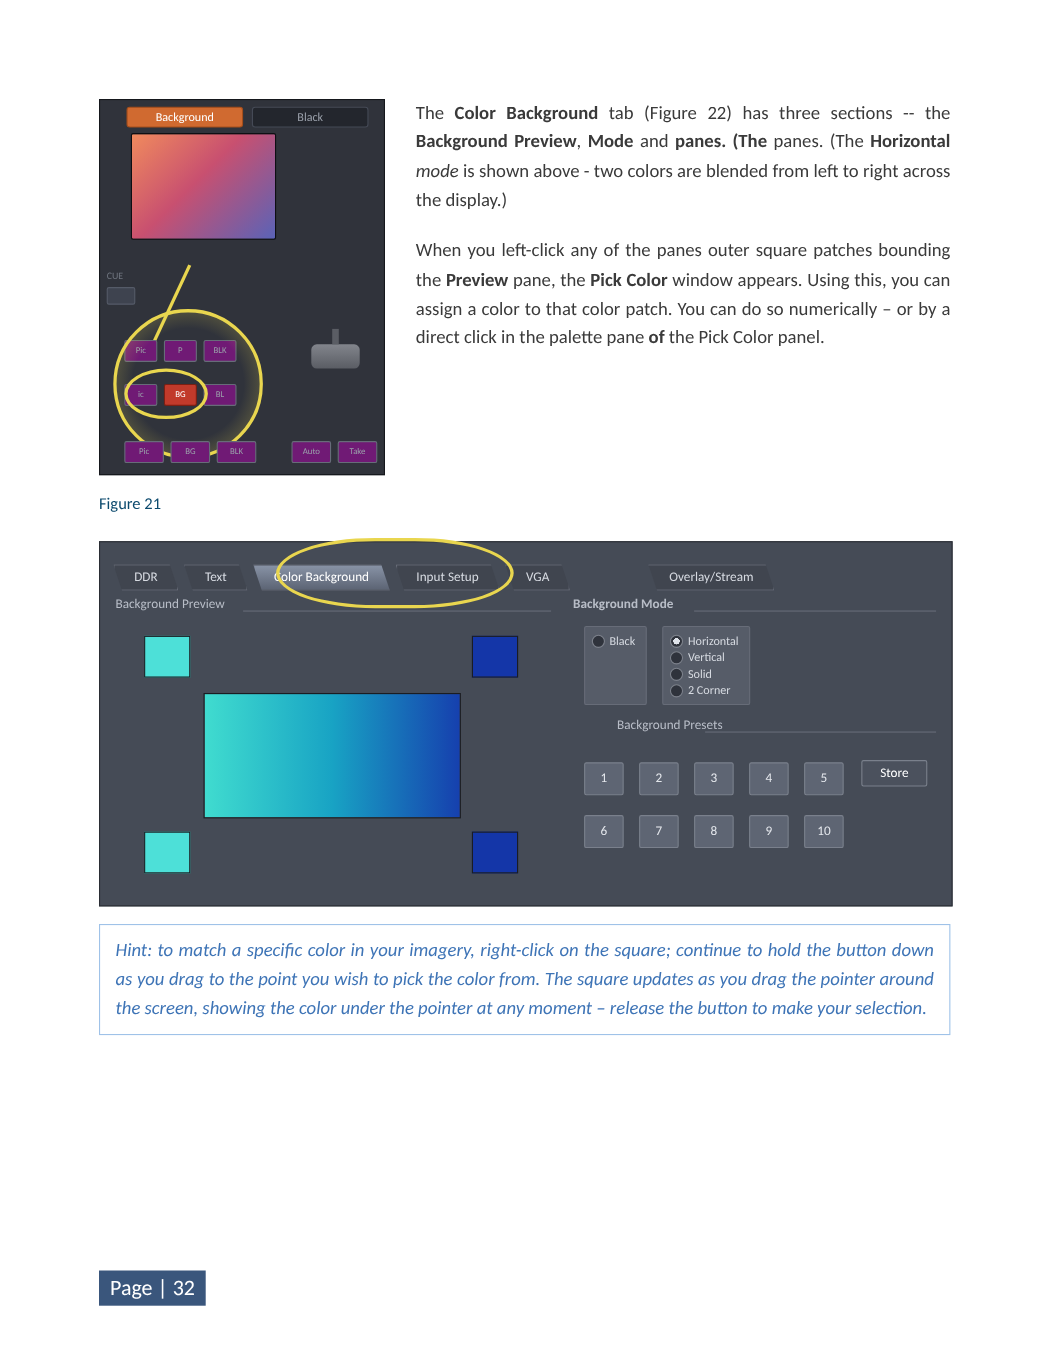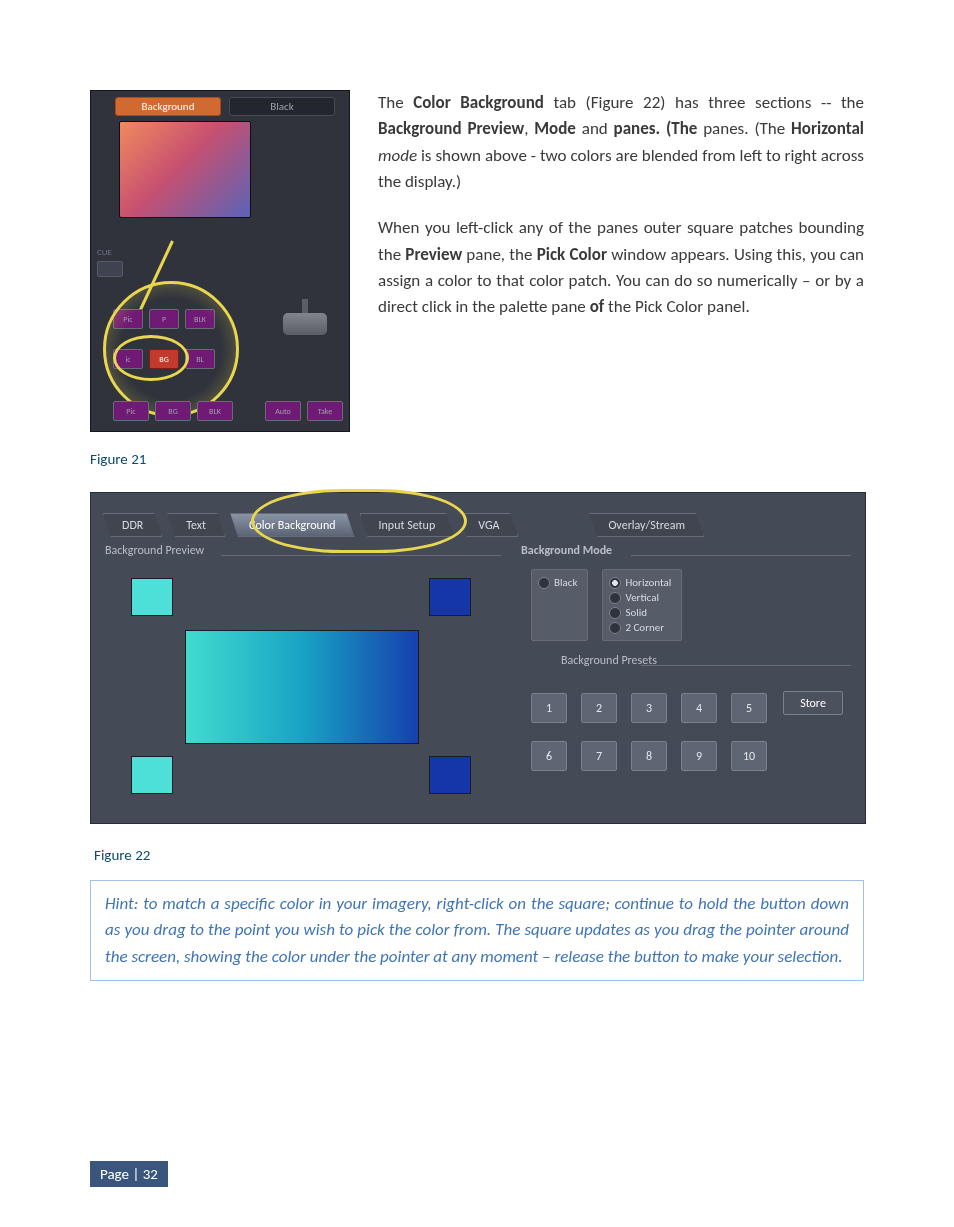--- a/index.html
+++ b/index.html
@@ -67,21 +67,21 @@
   .fig22 .presets{position:absolute;left:440px;top:200px;}
   .fig22 .presets-row{display:flex;gap:14px;margin-bottom:18px;}
   .fig22 .pbtn{width:34px;height:28px;background:#5e6573;border:1px solid #7a808c;color:#e4e7ec;font-size:12px;display:flex;align-items:center;justify-content:center;border-radius:2px;}
   .fig22 .store{position:absolute;right:22px;top:198px;width:58px;height:22px;background:#4b515d;border:1px solid #7a808c;color:#ffffff;font-size:12px;display:flex;align-items:center;justify-content:center;border-radius:2px;}
 
   
   .hint-box{border:1px solid #9fc2e8;background:#fff;margin-top:16px;padding:10px 14px;font-style:italic;color:#3e74b6;font-size:17px;line-height:1.55;text-align:justify;}
 
   
   .footer{position:absolute;left:90px;bottom:40px;}
-  .footer .blk{background:#3a567c;color:#fff;padding:4px 10px;font-size:15px;display:inline-block;}
+  .footer .blk{background:#3a567c;color:#fff;padding:4px 10px;font-size:20px;display:inline-block;}
 </style>
 </head>
 <body>
 
 <div class="page">
 
   <div class="row1">
     <div class="fig21-wrap">
       <div class="fig21">
         <div class="top-tabs">
@@ -192,21 +192,20 @@
         <div class="pbtn">6</div>
         <div class="pbtn">7</div>
         <div class="pbtn">8</div>
         <div class="pbtn">9</div>
         <div class="pbtn">10</div>
       </div>
     </div>
     <div class="store">Store</div>
   </div>
 
-  <div class="fig-caption" style="margin-top:22px;margin-left:4px;">Figure 22</div>
 
   <div class="hint-box">Hint: to match a specific color in your imagery, right-click on the square; continue to hold the button down as you drag to the point you wish to pick the color from.  The square updates as you drag the pointer around the screen, showing the color under the pointer at any moment – release the button to make your selection.</div>
 
   <div class="footer">
     <span class="blk"><span>Page | </span><span>32</span></span>
   </div>
 
 </div>
 
 </body></html>

